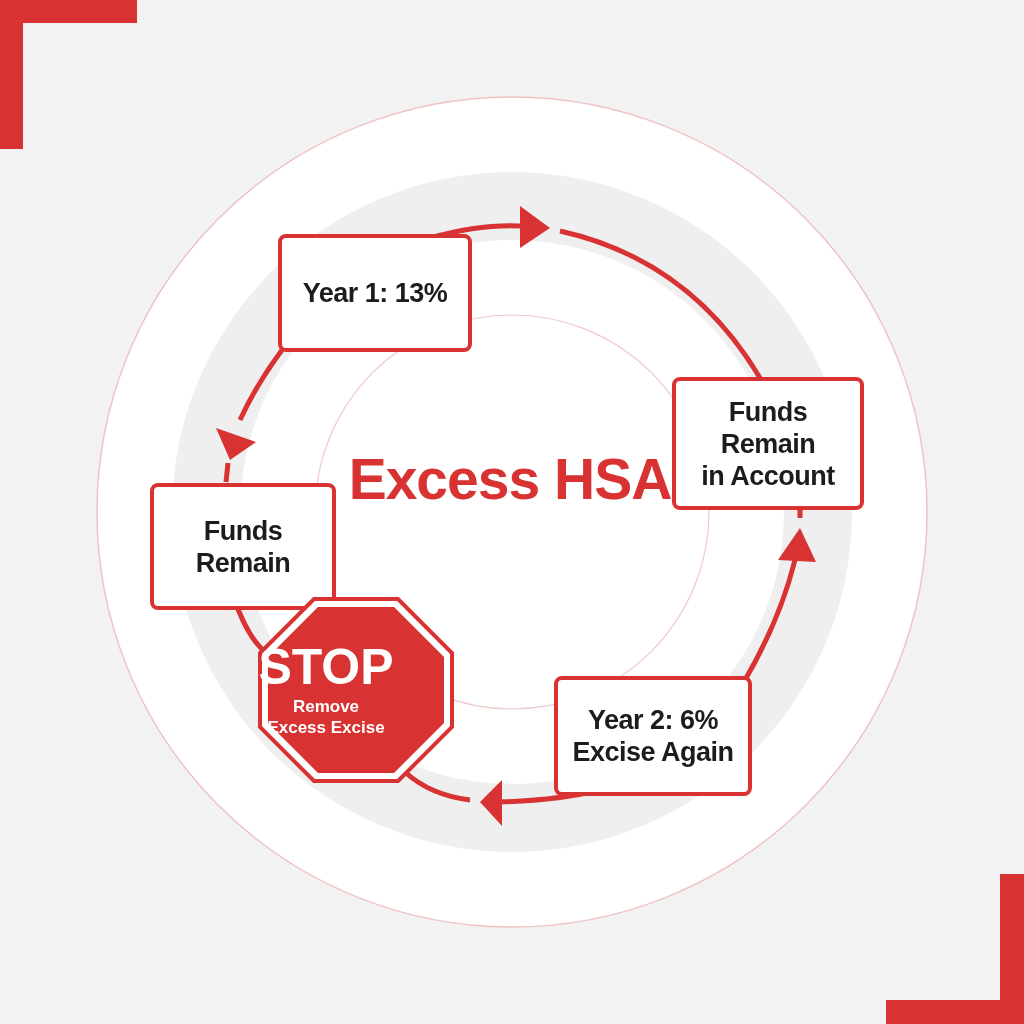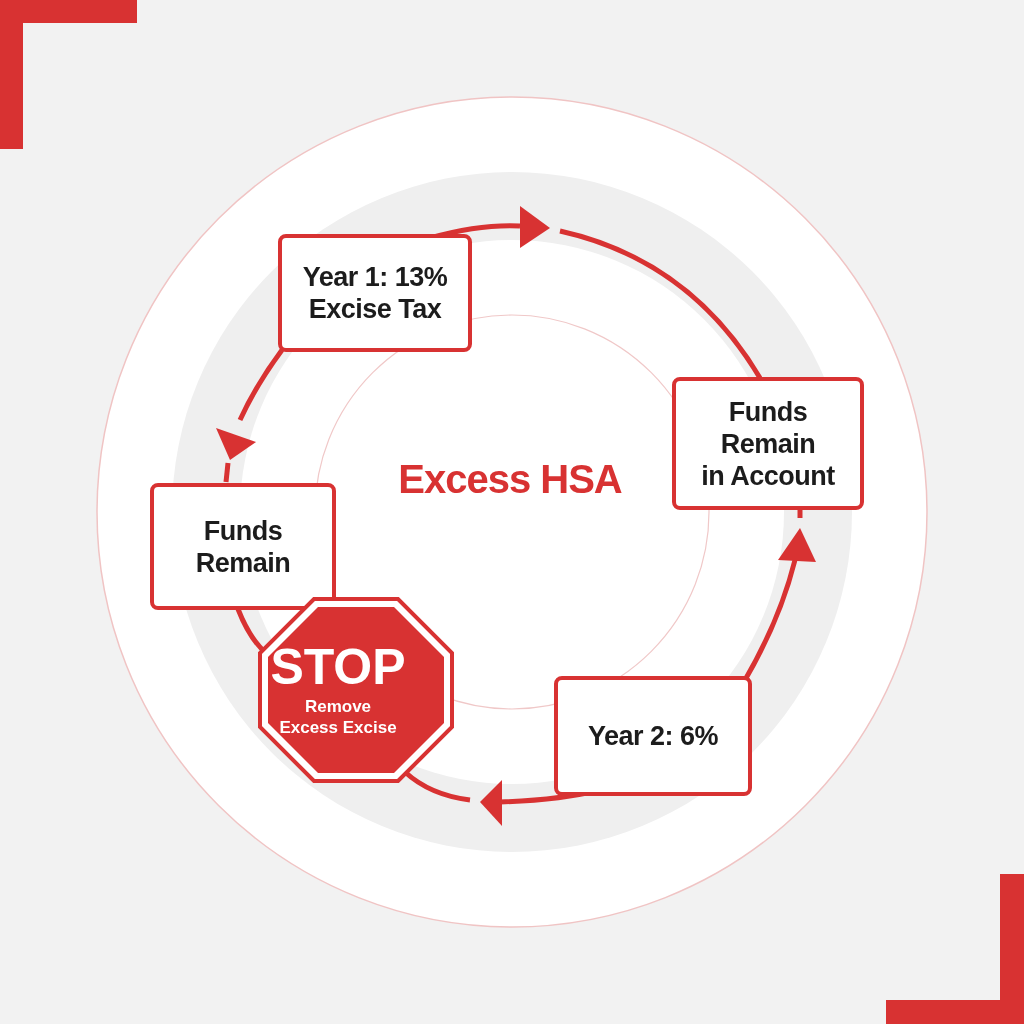--- a/index.html
+++ b/index.html
@@ -1,22 +1,22 @@
 <!DOCTYPE html>
 <html><head>
 <meta charset="utf-8">
 <style>
   html, body { margin:0; padding:0; }
   body { width:1024px; height:1024px; background:#f2f2f2; position:relative; overflow:hidden; font-family:"Liberation Sans", sans-serif; }
   .corner { position:absolute; background:#d83232; }
   .diagram { position:absolute; left:0; top:0; width:1024px; height:1024px; }
   .box { position:absolute; background:#fff; border:4px solid #d83232; border-radius:8px; box-sizing:border-box; display:flex; flex-direction:column; align-items:center; justify-content:center; color:#1c1c1c; font-weight:bold; font-size:27px; line-height:32px; text-align:center; letter-spacing:-0.5px; }
-  .center-title { position:absolute; left:340px; top:448px; width:340px; text-align:center; color:#d83232; font-weight:bold; font-size:40px; line-height:62px; letter-spacing:-1px; }
+  .center-title { position:absolute; left:340px; top:448px; width:340px; text-align:center; color:#d83232; font-weight:bold; font-size:57px; line-height:62px; letter-spacing:-1px; }
   .stop { position:absolute; left:258px; top:597px; width:196px; height:186px; }
-  .stop-text { position:absolute; left:252px; top:640px; width:172px; text-align:center; color:#fff; font-weight:bold; }
+  .stop-text { position:absolute; left:240px; top:640px; width:172px; text-align:center; color:#fff; font-weight:bold; }
   .stop-big { font-size:50px; line-height:54px; display:block; }
   .stop-small { font-size:17px; line-height:21px; display:block; }
 </style>
 </head>
 <body>
 
 <div class="corner" style="left:0;top:0;width:137px;height:23px;"></div>
 <div class="corner" style="left:0;top:0;width:23px;height:149px;"></div>
 <div class="corner" style="left:886px;top:1000px;width:138px;height:24px;"></div>
 <div class="corner" style="left:1000px;top:874px;width:24px;height:150px;"></div>
@@ -48,31 +48,31 @@
   <g fill="#d83232">
     <polygon points="520,206 550,228 520,248"></polygon>
     <polygon points="778,560 800,528 816,562"></polygon>
     <polygon points="480,802 502,780 502,826"></polygon>
     <polygon points="216,428 256,442 230,460"></polygon>
   </g>
 </svg>
 
 <div class="box" style="left:278px;top:234px;width:194px;height:118px;">
   <span>Year 1: 13%</span>
-  <span>Excise Tax</span>
 </div>
 
 <div class="box" style="left:672px;top:377px;width:192px;height:133px;">
   <span>Funds</span>
   <span>Remain</span>
   <span>in Account</span>
 </div>
 
 <div class="box" style="left:554px;top:676px;width:198px;height:120px;">
   <span>Year 2: 6%</span>
+  <span>Excise Again</span>
 </div>
 
 <div class="box" style="left:150px;top:483px;width:186px;height:127px;">
   <span>Funds</span>
   <span>Remain</span>
 </div>
 
 <div class="center-title">
   <span style="display:block;">Excess HSA</span>
 </div>

